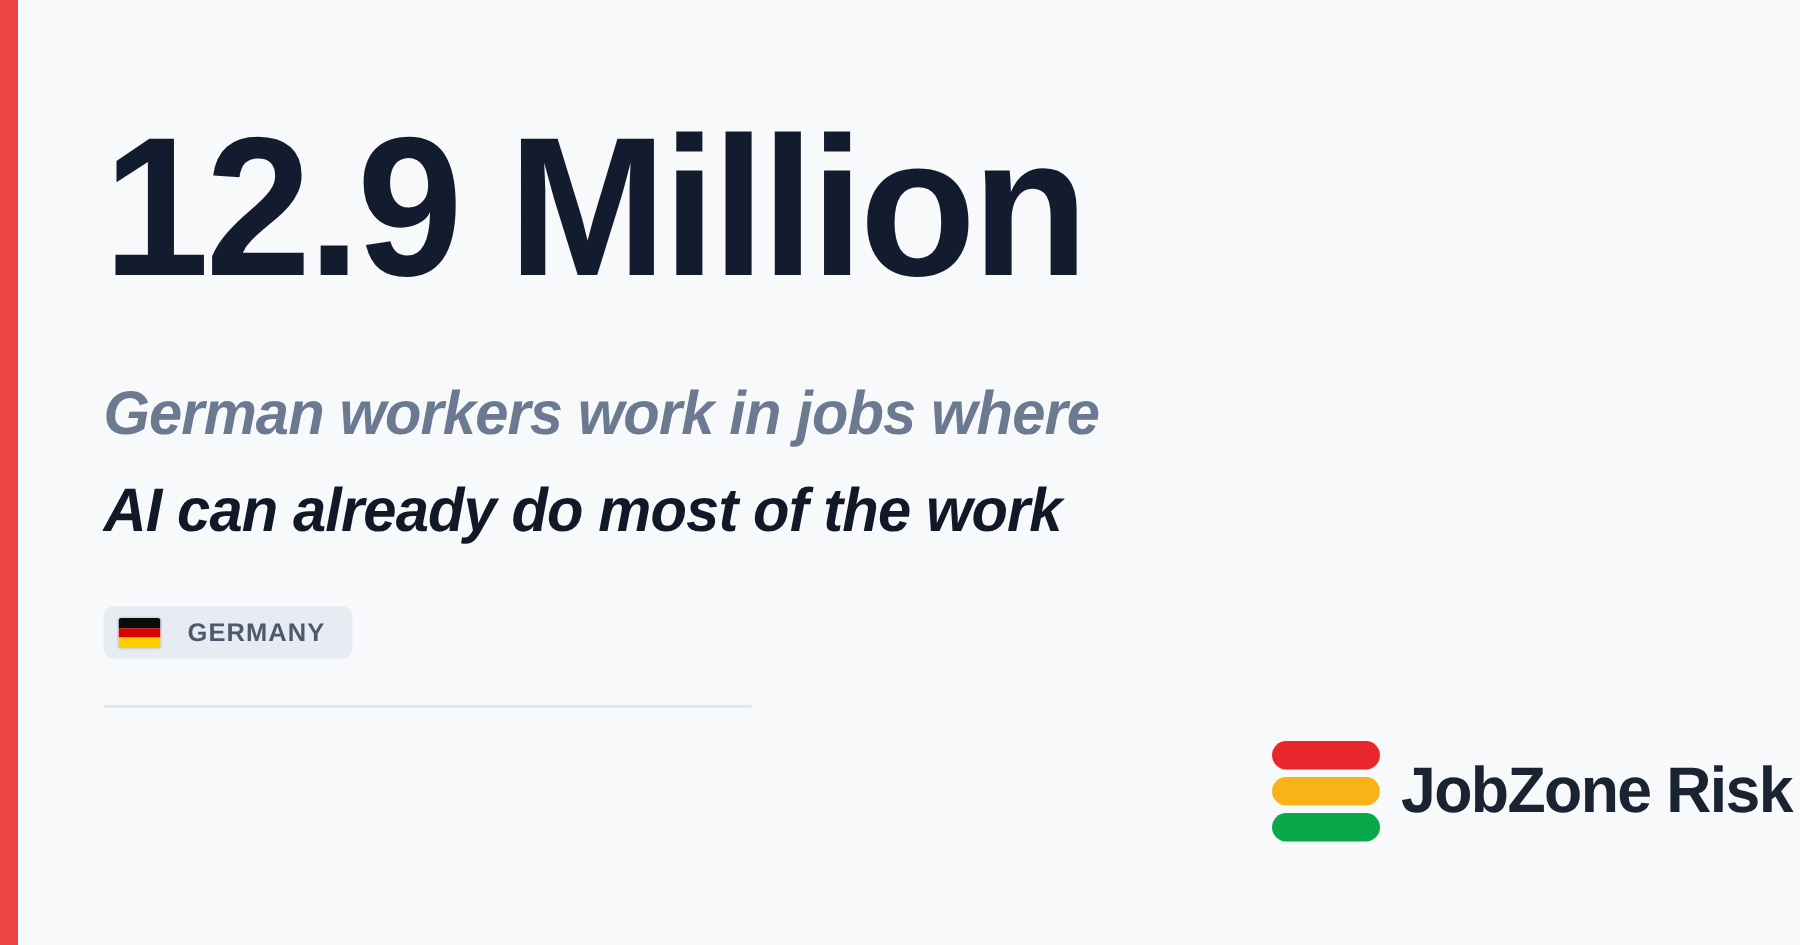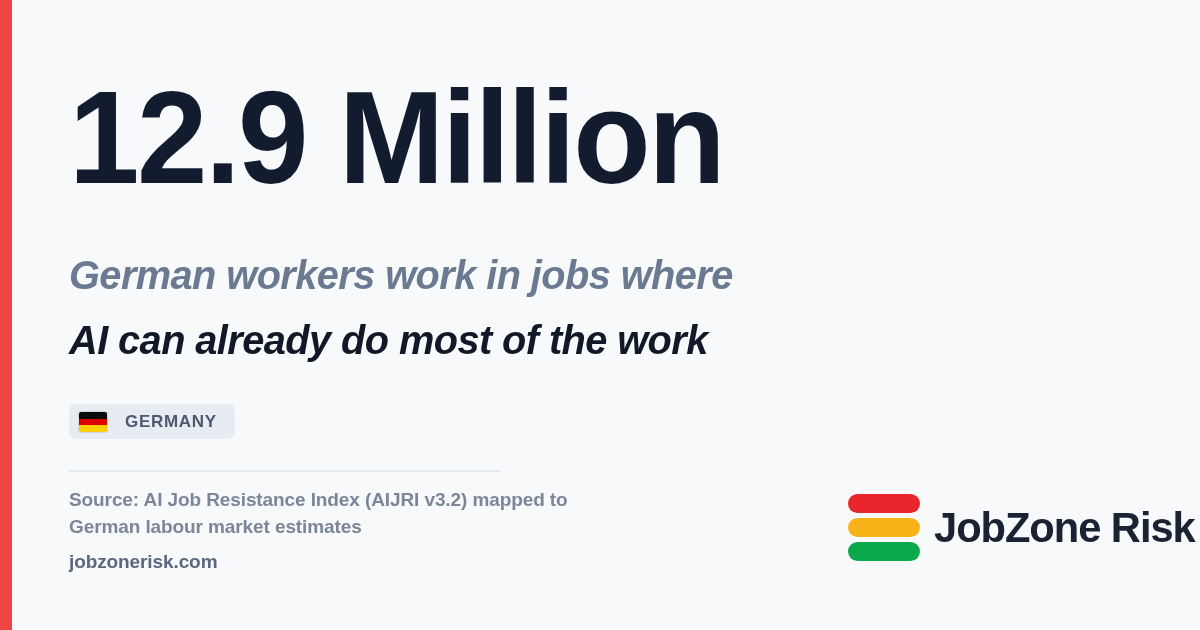--- a/index.html
+++ b/index.html
@@ -206,24 +206,20 @@
     <span class="flag">
       <span class="band black"></span>
       <span class="band red"></span>
       <span class="band gold"></span>
     </span>
     <span class="country-label">GERMANY</span>
   </div>
 
   <div class="divider"></div>
 
-  <div class="footer-text">
-    <div class="source-line">Source: AI Job Resistance Index (AIJRI v3.2) mapped to German labour market estimates</div>
-    <div class="site-line">jobzonerisk.com</div>
-  </div>
 
   <div class="brand">
     <span class="brand-mark">
       <span class="bar red"></span>
       <span class="bar amber"></span>
       <span class="bar green"></span>
     </span>
     <span class="brand-name">JobZone Risk</span>
   </div>
 

